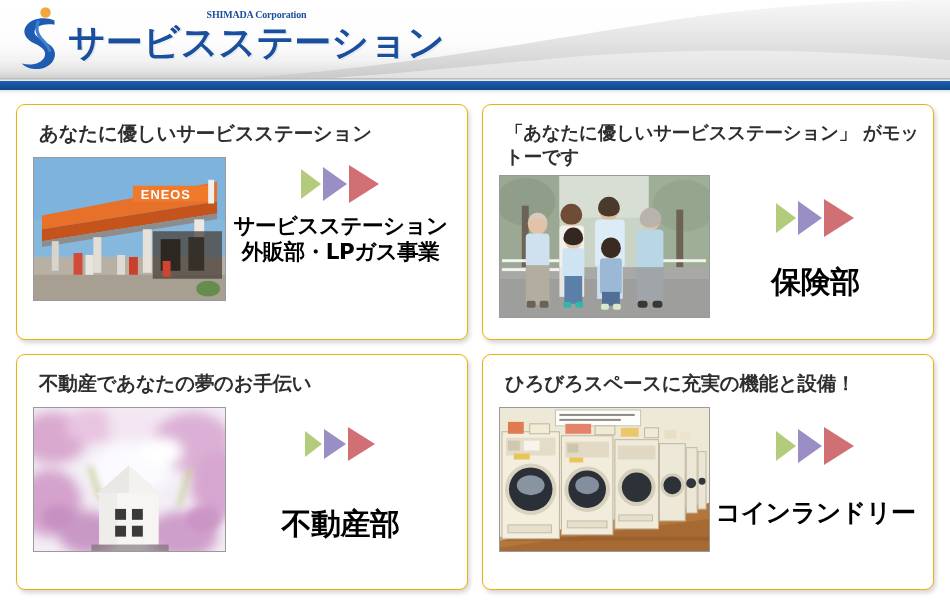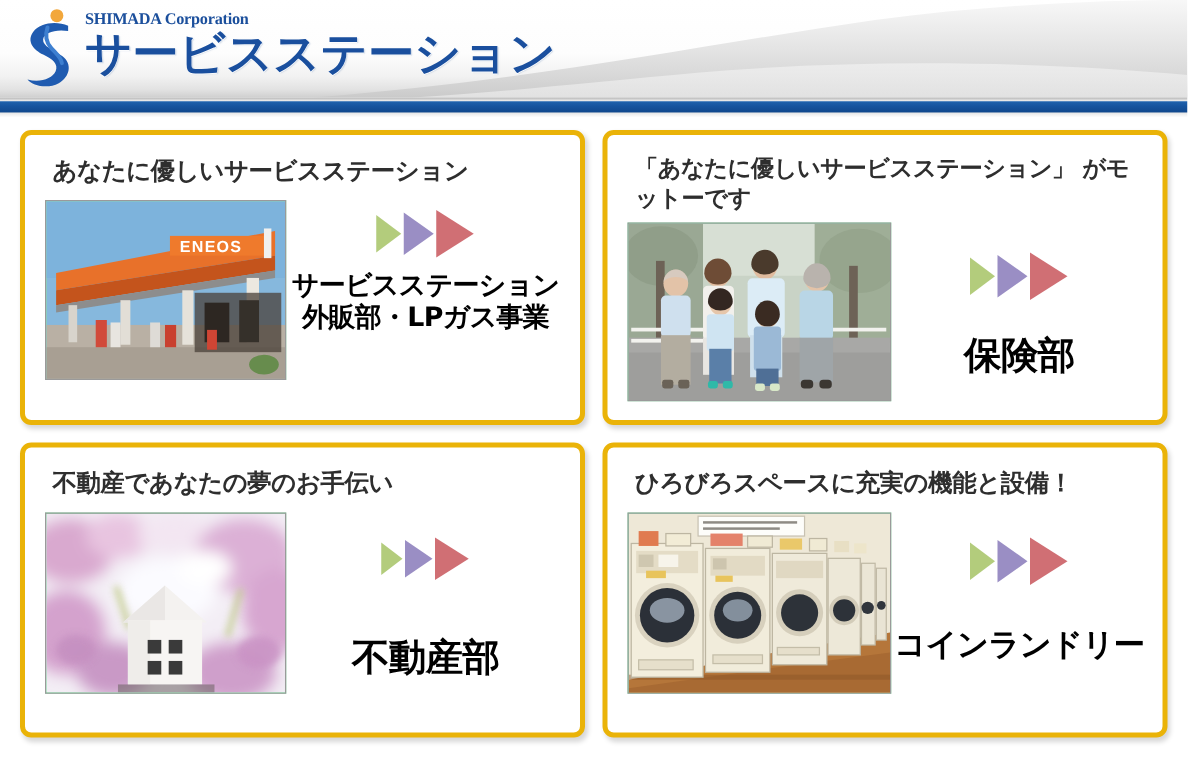--- a/index.html
+++ b/index.html
@@ -47,26 +47,27 @@
   }
   .logo-text-wrap {
     margin-left: 2px;
     margin-top: 6px;
     display: flex;
     flex-direction: column;
   }
   .logo-en {
     font-family: "Liberation Serif", "DejaVu Serif", serif;
     font-weight: bold;
-    font-size: 13px;
+    font-size: 10px;
     letter-spacing: -0.2px;
     color: #1b4f9c;
     line-height: 14px;
     margin-bottom: 1px;
     white-space: nowrap;
+    text-align: center;
   }
   .logo-jp {
     font-family: "DejaVu Sans", "Liberation Sans", sans-serif;
     font-weight: bold;
     font-size: 37px;
     line-height: 40px;
     letter-spacing: 0px;
     color: #1a4f9e;
     white-space: nowrap;
     text-shadow: 0 1px 0 rgba(255,255,255,0.9), 1px 1px 1px rgba(120,150,190,0.35);
@@ -95,21 +96,21 @@
     grid-template-rows: 1fr 1fr;
     column-gap: 14px;
     row-gap: 14px;
     width: 918px;
     height: 486px;
     box-sizing: content-box;
   }
   .card {
     position: relative;
     background: #ffffff;
-    border: 4px solid #eab308;
+    border: 1px solid #eab308;
     border-radius: 9px;
     box-shadow: 2px 3px 4px rgba(0,0,0,0.16);
     padding: 10px 12px 8px 16px;
     box-sizing: border-box;
     overflow: hidden;
   }
   .card-title {
     font-weight: bold;
     font-size: 19.5px;
     line-height: 26px;

